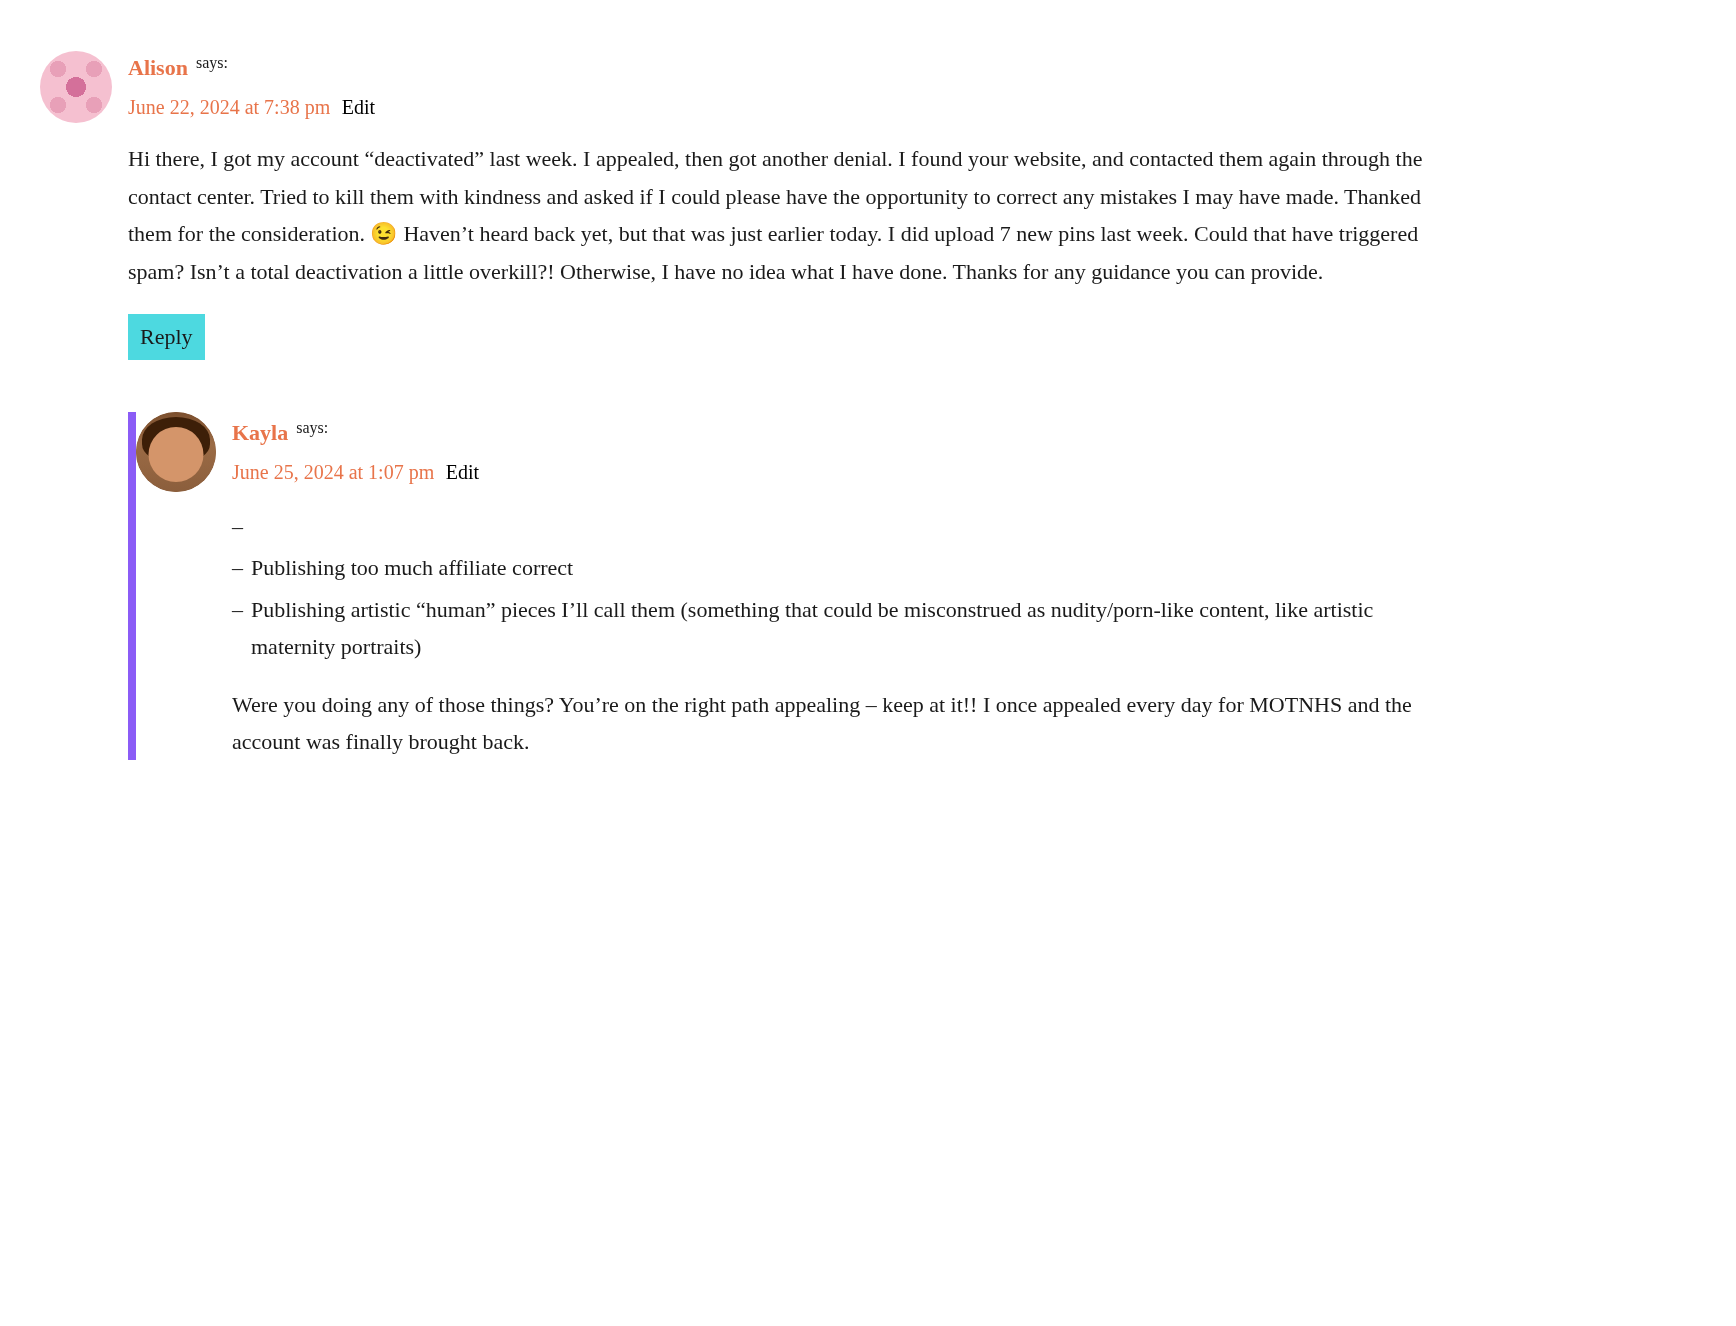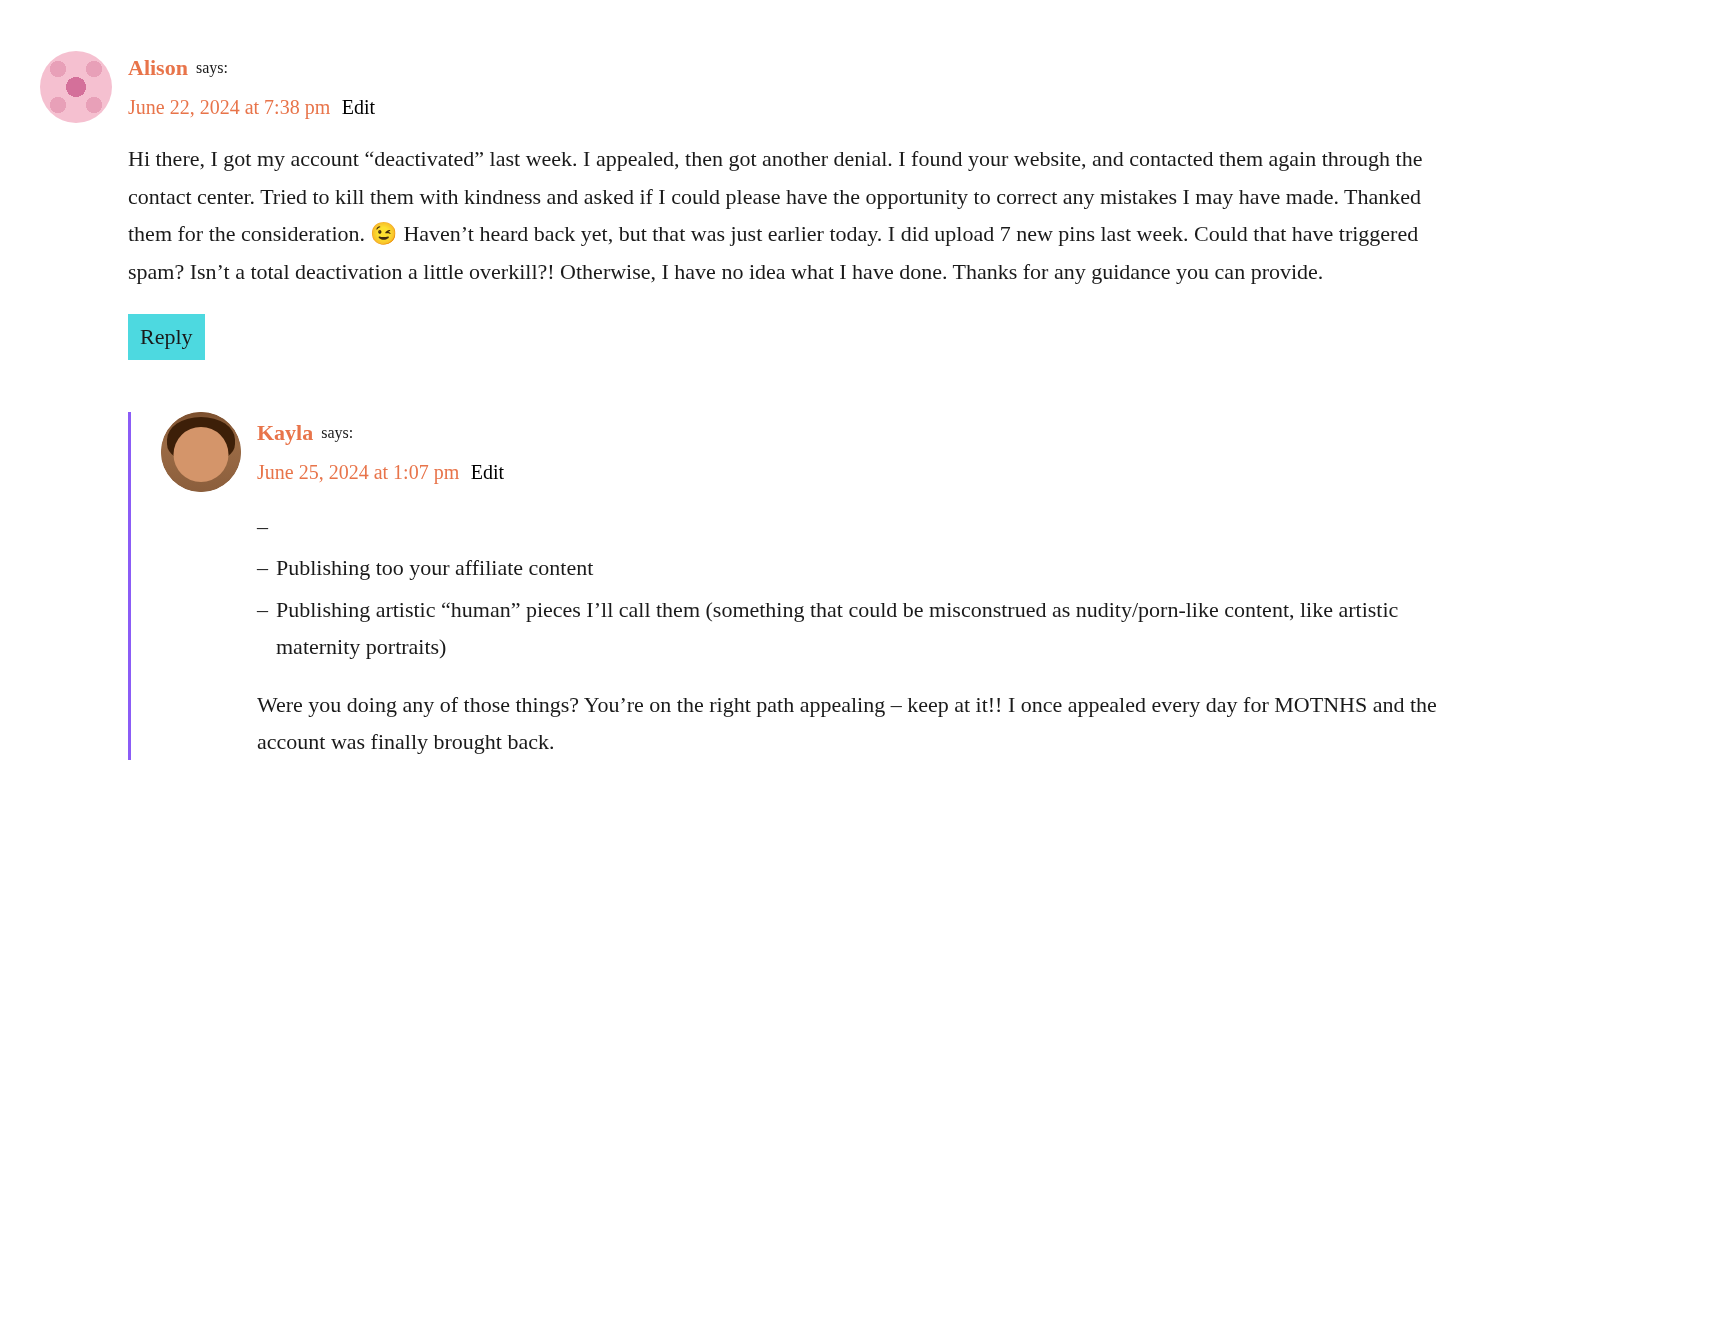--- a/index.html
+++ b/index.html
@@ -103,21 +103,21 @@
     }
 
     .comment-meta {
       display: flex;
       flex-direction: column;
       gap: 4px;
     }
 
     .author-line {
       display: flex;
-      align-items: center;
+      align-items: flex-start;
       gap: 8px;
     }
 
     .author-name-alison {
       color: #e8744a;
       font-weight: bold;
       font-size: 22px;
       font-family: Georgia, serif;
     }
 
@@ -159,23 +159,22 @@
       border: none;
       padding: 10px 12px;
       font-size: 22px;
       cursor: pointer;
       font-family: Georgia, serif;
       margin-left: 88px;
       margin-bottom: 36px;
     }
 
     .nested-comment {
-      border-left: 3px solid #8b5cf6;
+      border-left: 8px solid #8b5cf6;
       margin-left: 88px;
-      padding-left: 30px;
       margin-top: 16px;
     }
 
     .nested-comment-header {
       display: flex;
       align-items: center;
       gap: 16px;
       margin-bottom: 16px;
       margin-top: 16px;
     }
@@ -252,21 +251,21 @@
         </div>
       </div>
 
       <div class="nested-comment-body">
         <div class="list-section">
           <div class="list-item">
             <span class="dash">–</span>
           </div>
           <div class="list-item">
             <span class="dash">–</span>
-            <span>Publishing too your affiliate content</span>
+            <span>Publishing too much affiliate correct</span>
           </div>
           <div class="list-item">
             <span class="dash">–</span>
             <span>Publishing artistic “human” pieces I’ll call them (something that could be misconstrued as nudity/porn-like content, like artistic maternity portraits)</span>
           </div>
         </div>
         <p class="paragraph-gap">Were you doing any of those things? You’re on the right path appealing – keep at it!! I once appealed every day for MOTNHS and the account was finally brought back.</p>
       </div>
     </div>
   </div>

